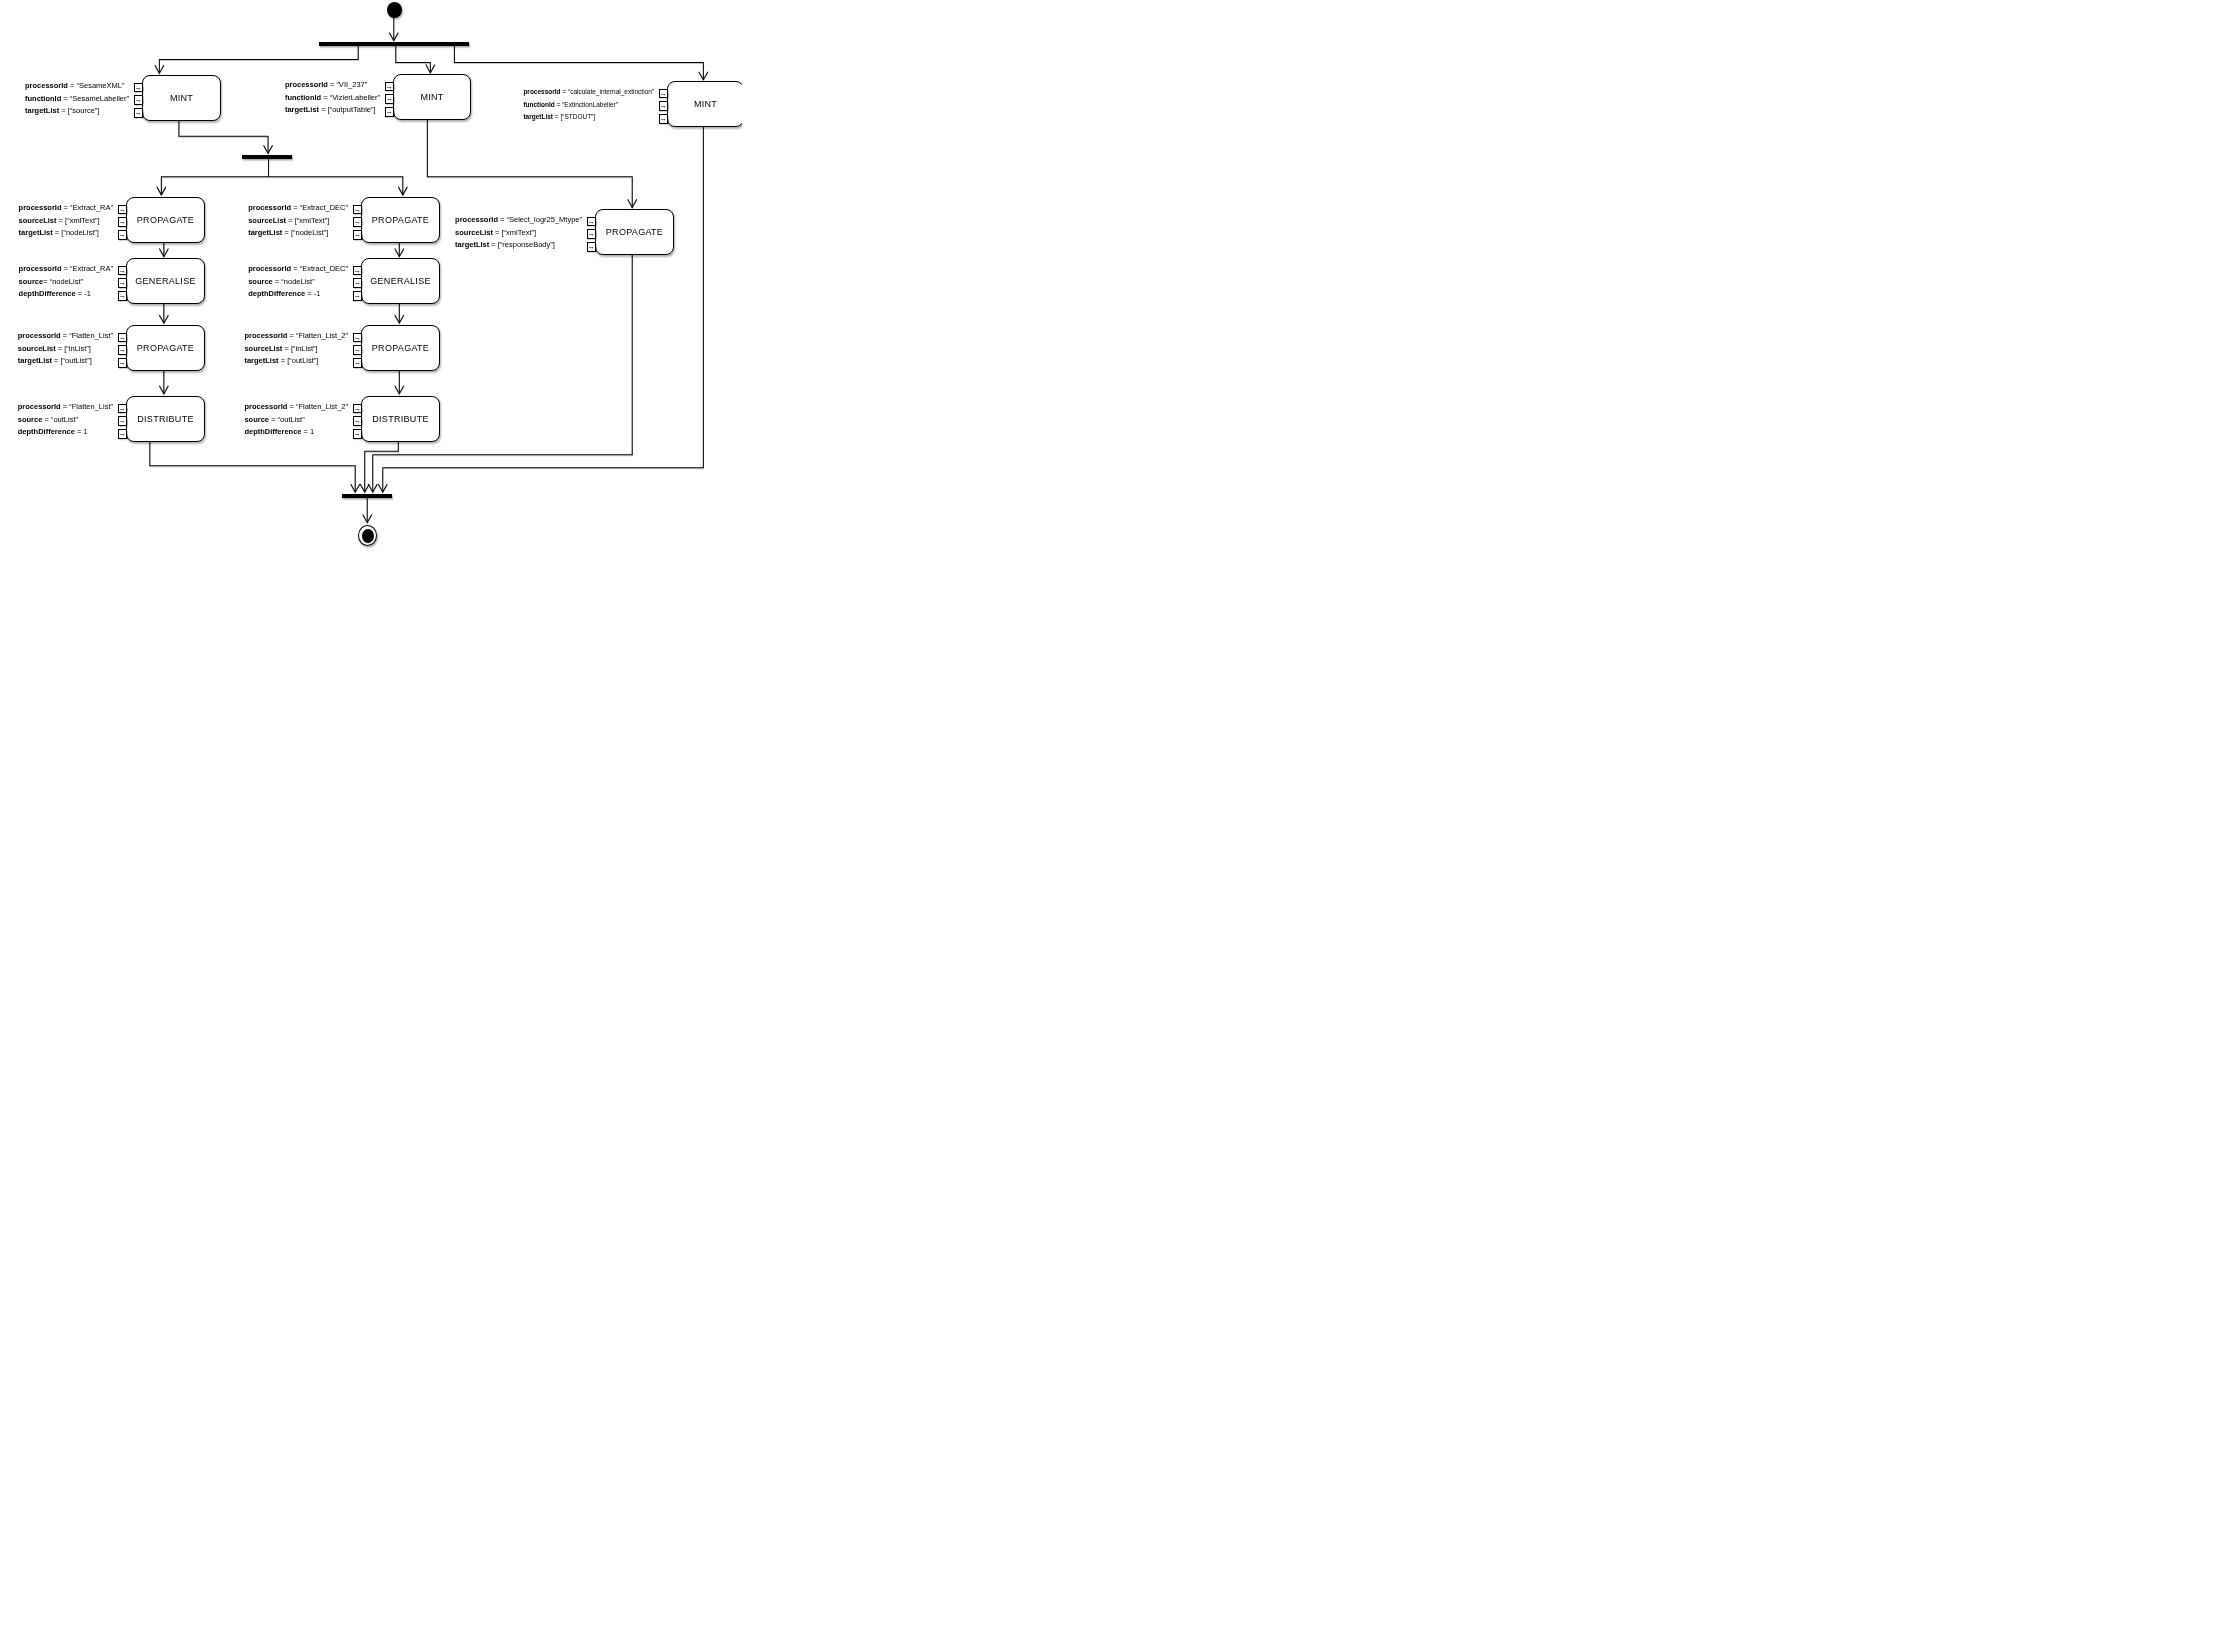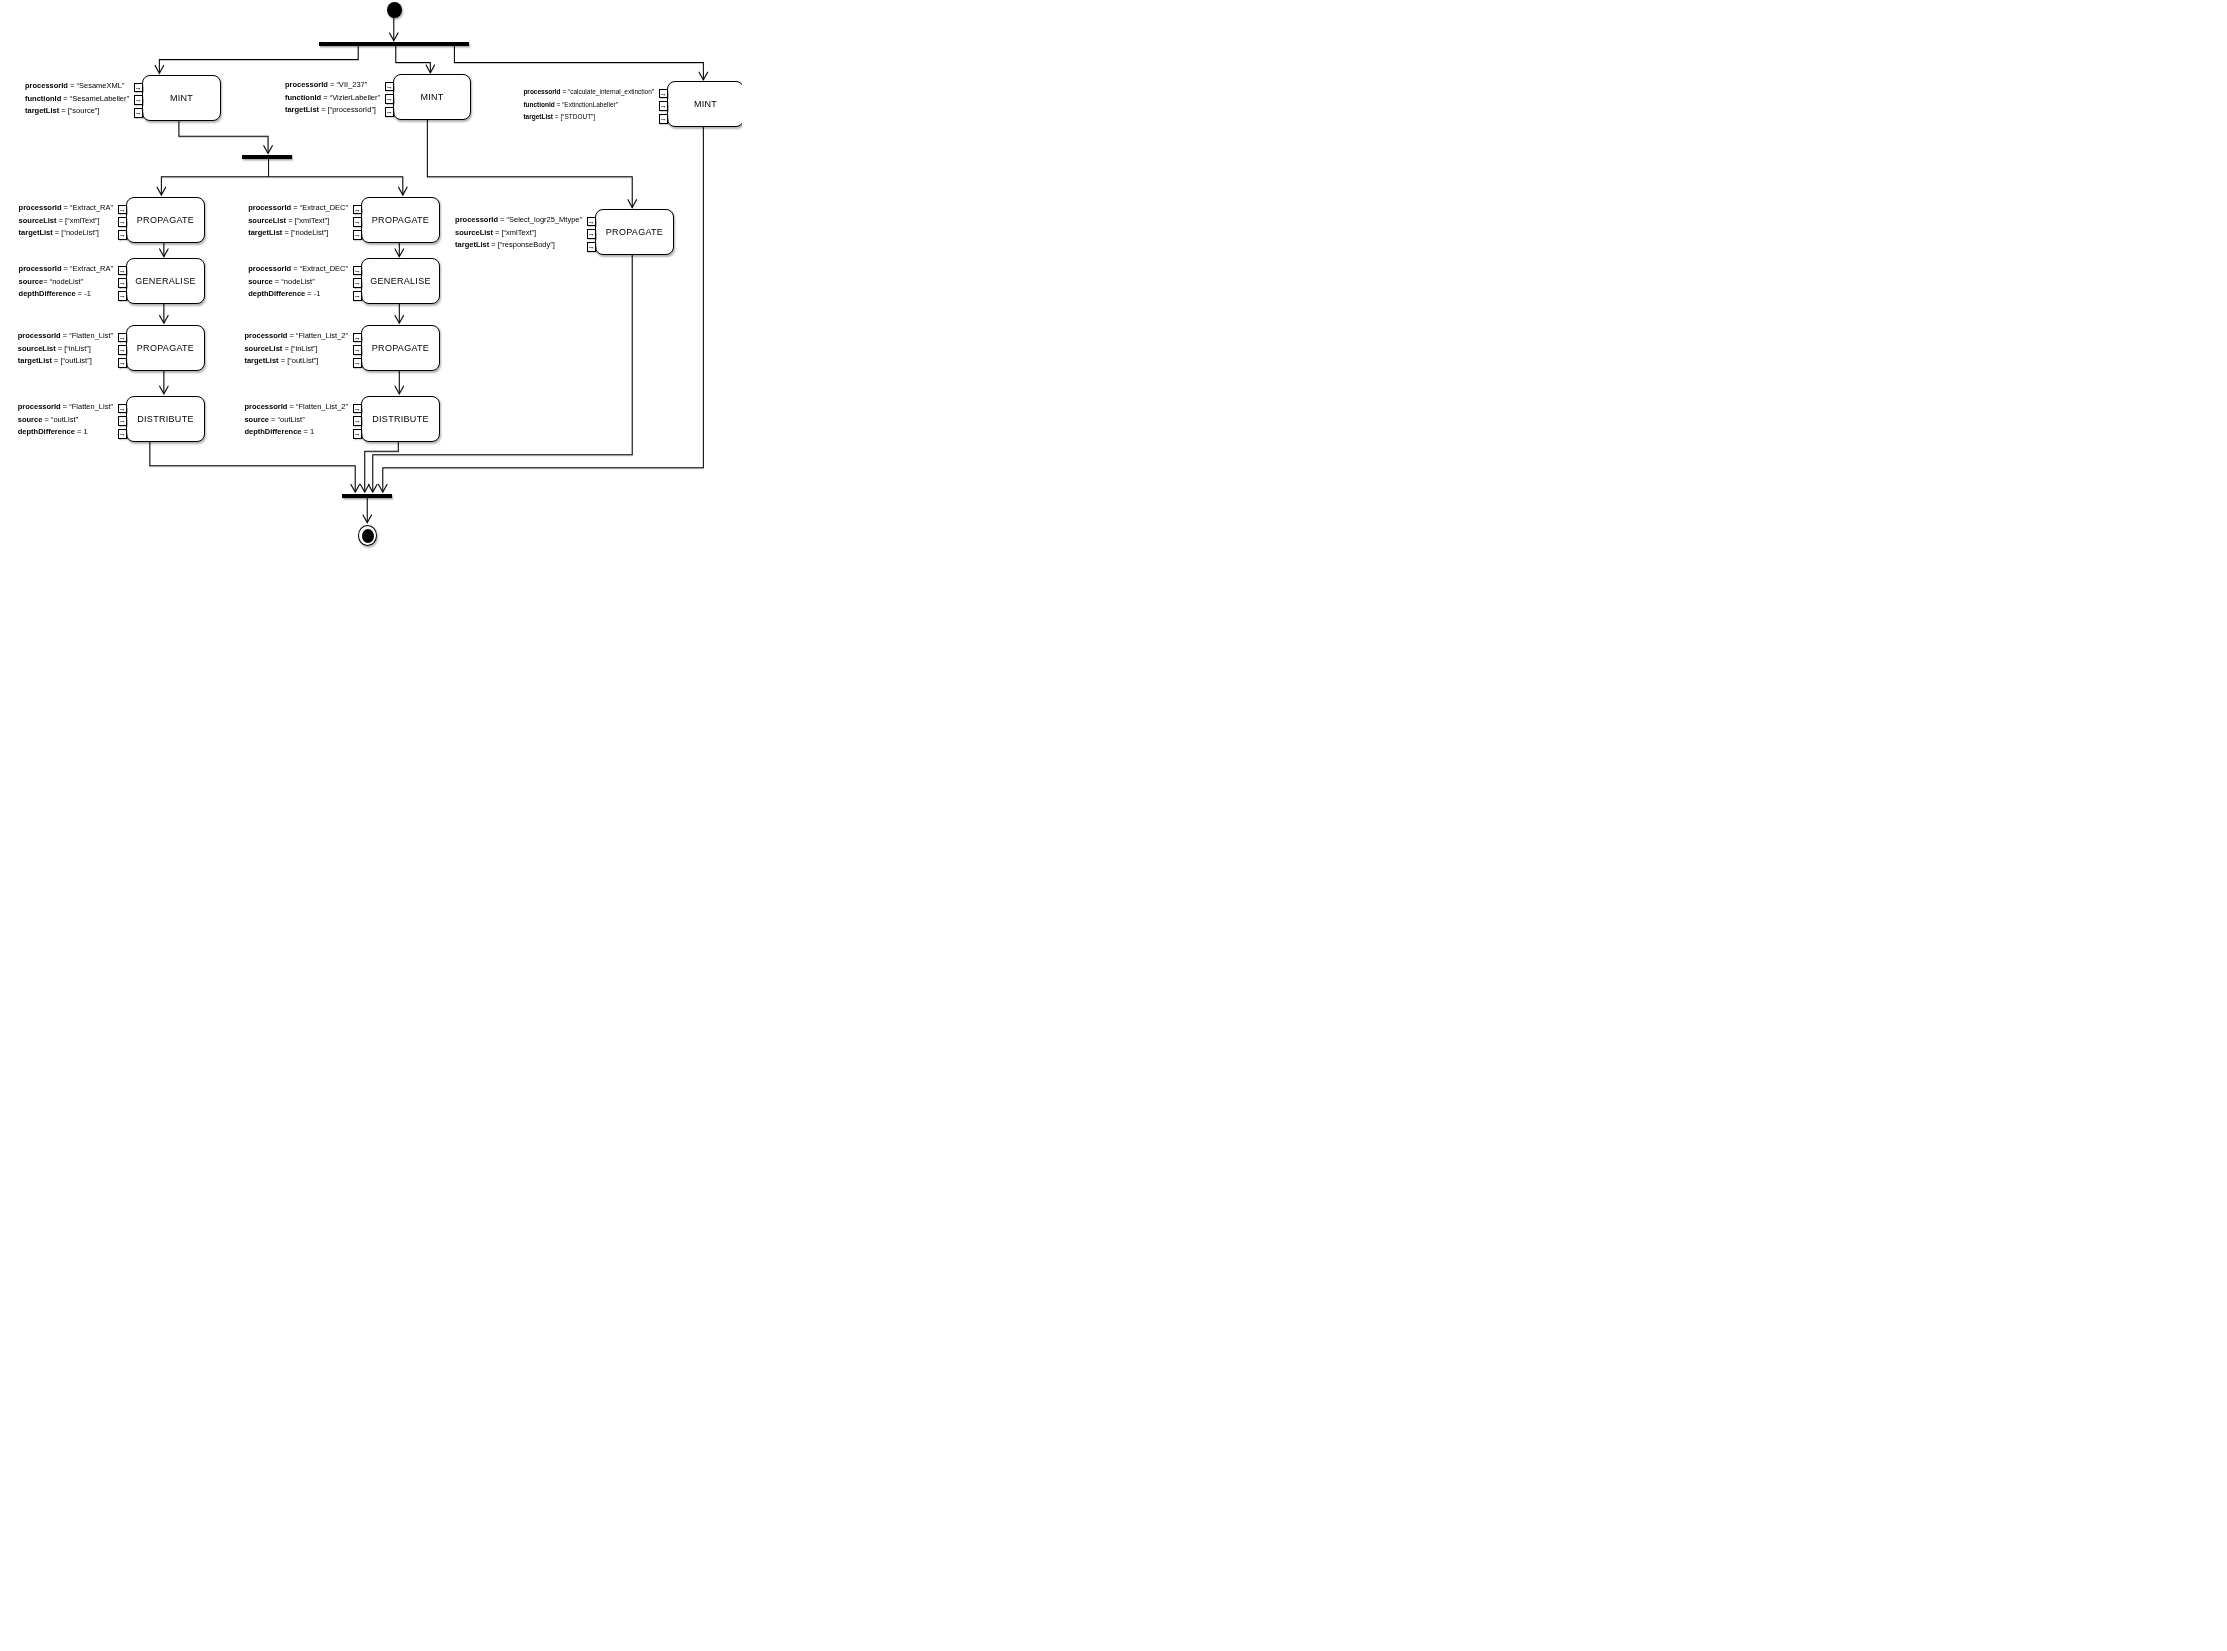--- a/index.html
+++ b/index.html
@@ -97,21 +97,21 @@
 
 <div class="anode" style="left:393px;top:74px;width:76px;height:44px;">
   <span class="nlabel">MINT</span>
   <span class="pin" style="top:6.5px;">→</span>
   <span class="pin" style="top:19px;">→</span>
   <span class="pin" style="top:32px;">→</span>
 </div>
 <div class="params" style="top:79px;right:362px;">
   <div><span class="pname">processorId</span><span class="pval"> = “VII_237”</span></div>
   <div><span class="pname">functionId</span><span class="pval"> =  “VizierLabeller”</span></div>
-  <div><span class="pname">targetList</span><span class="pval"> =  [“processorId”]</span></div>
+  <div><span class="pname">targetList</span><span class="pval"> =  [“outputTable”]</span></div>
 </div>
 
 <div class="anode" style="left:667px;top:81px;width:75px;height:44px;">
   <span class="nlabel">MINT</span>
   <span class="pin" style="top:6.5px;">→</span>
   <span class="pin" style="top:19px;">→</span>
   <span class="pin" style="top:32px;">→</span>
 </div>
 <div class="params small" style="top:86px;right:88px;">
   <div><span class="pname">processorId</span><span class="pval"> = “calculate_internal_extinction”</span></div>

